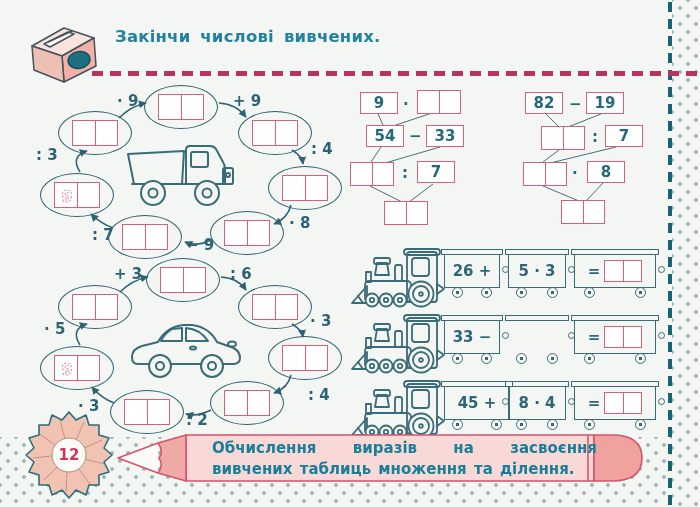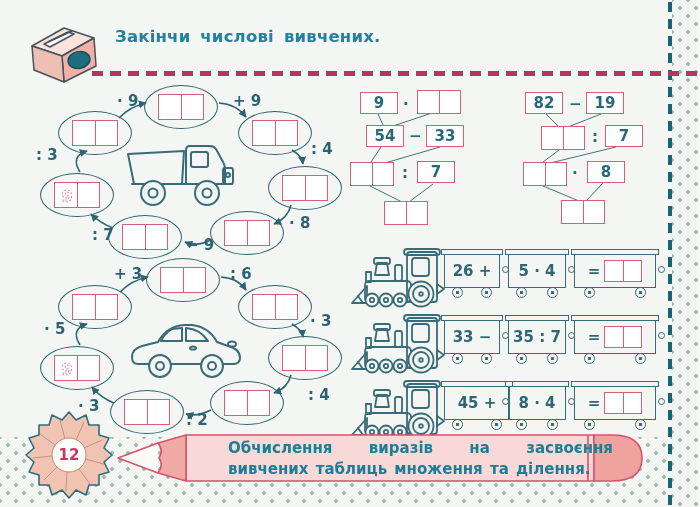--- a/index.html
+++ b/index.html
@@ -40,21 +40,21 @@
   .wagon-lid{position:absolute;left:-3px;right:-3px;top:0;height:6px;border:1.4px solid #3a6b78;box-sizing:border-box;}
   .wagon-body{position:absolute;left:0;right:0;top:5px;height:34px;border:1.4px solid #3a6b78;box-sizing:border-box;
               display:flex;align-items:center;justify-content:center;gap:4px;
               font-size:15px;font-weight:600;color:#2f6577;white-space:nowrap;}
   .wheel{position:absolute;top:38px;width:11px;height:11px;border:1.4px solid #3a6b78;border-radius:50%;
          box-sizing:border-box;background:radial-gradient(circle,#3a6b78 1.5px,rgba(0,0,0,0) 2px);}
   .ansbox{position:relative;width:38px;height:22px;background:#fff;border:1.3px solid #d5607c;box-sizing:border-box;}
   .ansbox::after{content:"";position:absolute;left:50%;top:0;bottom:0;width:0;border-left:1.3px solid #d5607c;}
   .buffer{position:absolute;top:24px;width:7px;height:7px;border:1.3px solid #3a6b78;border-radius:50%;box-sizing:border-box;}
   
-  .footer-text{position:absolute;left:228px;top:438px;width:385px;z-index:6;
+  .footer-text{position:absolute;left:212px;top:438px;width:385px;z-index:6;
                font-size:15px;font-weight:700;color:#1a7f96;line-height:21px;
                text-align:justify;word-spacing:2px;}
   .badge-num{font-family:"DejaVu Sans",sans-serif;font-size:15px;font-weight:700;fill:#cf3360;text-anchor:middle;}
 </style>
 </head>
 <body>
 
 <div class="page">
 
   <div class="dots dots-right"></div>
@@ -263,21 +263,21 @@
       <div class="wagon-body">
           <span>26 +</span>
         </div>
       <div class="wheel" style="left:8px"></div>
       <div class="wheel" style="right:8px"></div>
     </div>
     <div class="buffer" style="left:152px"></div>
     <div class="wagon" style="left:158px;width:58px">
       <div class="wagon-lid"></div>
       <div class="wagon-body">
-          <span>5 · 4</span>
+          <span>5 · 3</span>
         </div>
       <div class="wheel" style="left:8px"></div>
       <div class="wheel" style="right:8px"></div>
     </div>
     <div class="buffer" style="left:218px"></div>
     <div class="wagon" style="left:224px;width:82px">
       <div class="wagon-lid"></div>
       <div class="wagon-body">
         <span>=</span>
         <span class="ansbox"></span>
@@ -317,23 +317,20 @@
       <div class="wagon-lid"></div>
       <div class="wagon-body">
           <span>33 −</span>
         </div>
       <div class="wheel" style="left:8px"></div>
       <div class="wheel" style="right:8px"></div>
     </div>
     <div class="buffer" style="left:152px"></div>
     <div class="wagon" style="left:158px;width:58px">
       <div class="wagon-lid"></div>
-      <div class="wagon-body">
-          <span>35 : 7</span>
-        </div>
       <div class="wheel" style="left:8px"></div>
       <div class="wheel" style="right:8px"></div>
     </div>
     <div class="buffer" style="left:218px"></div>
     <div class="wagon" style="left:224px;width:82px">
       <div class="wagon-lid"></div>
       <div class="wagon-body">
         <span>=</span>
         <span class="ansbox"></span>
       </div>

